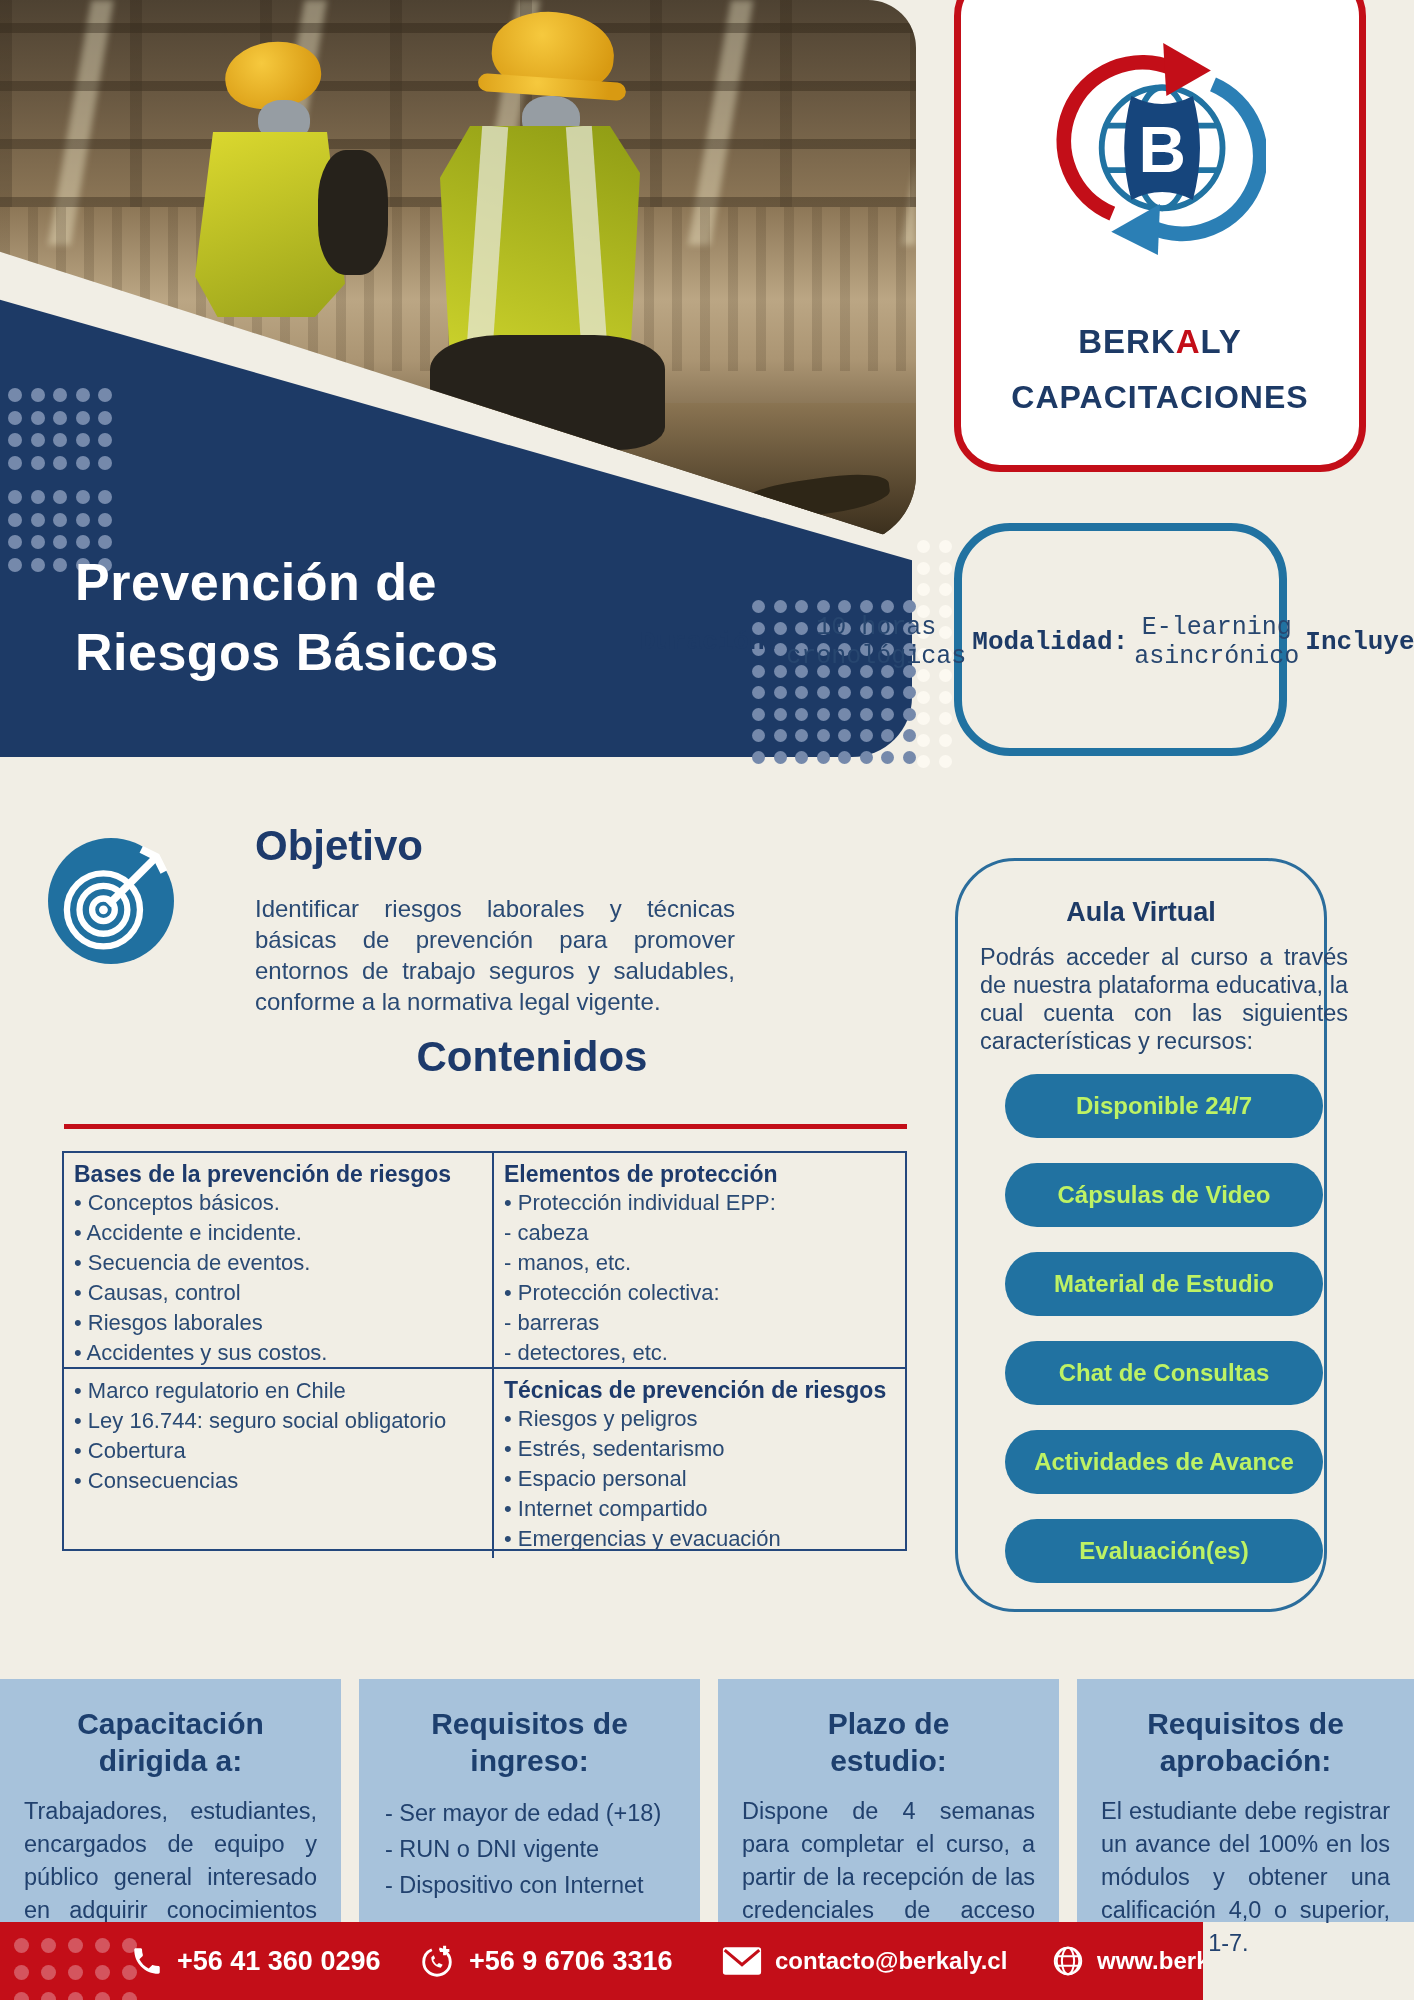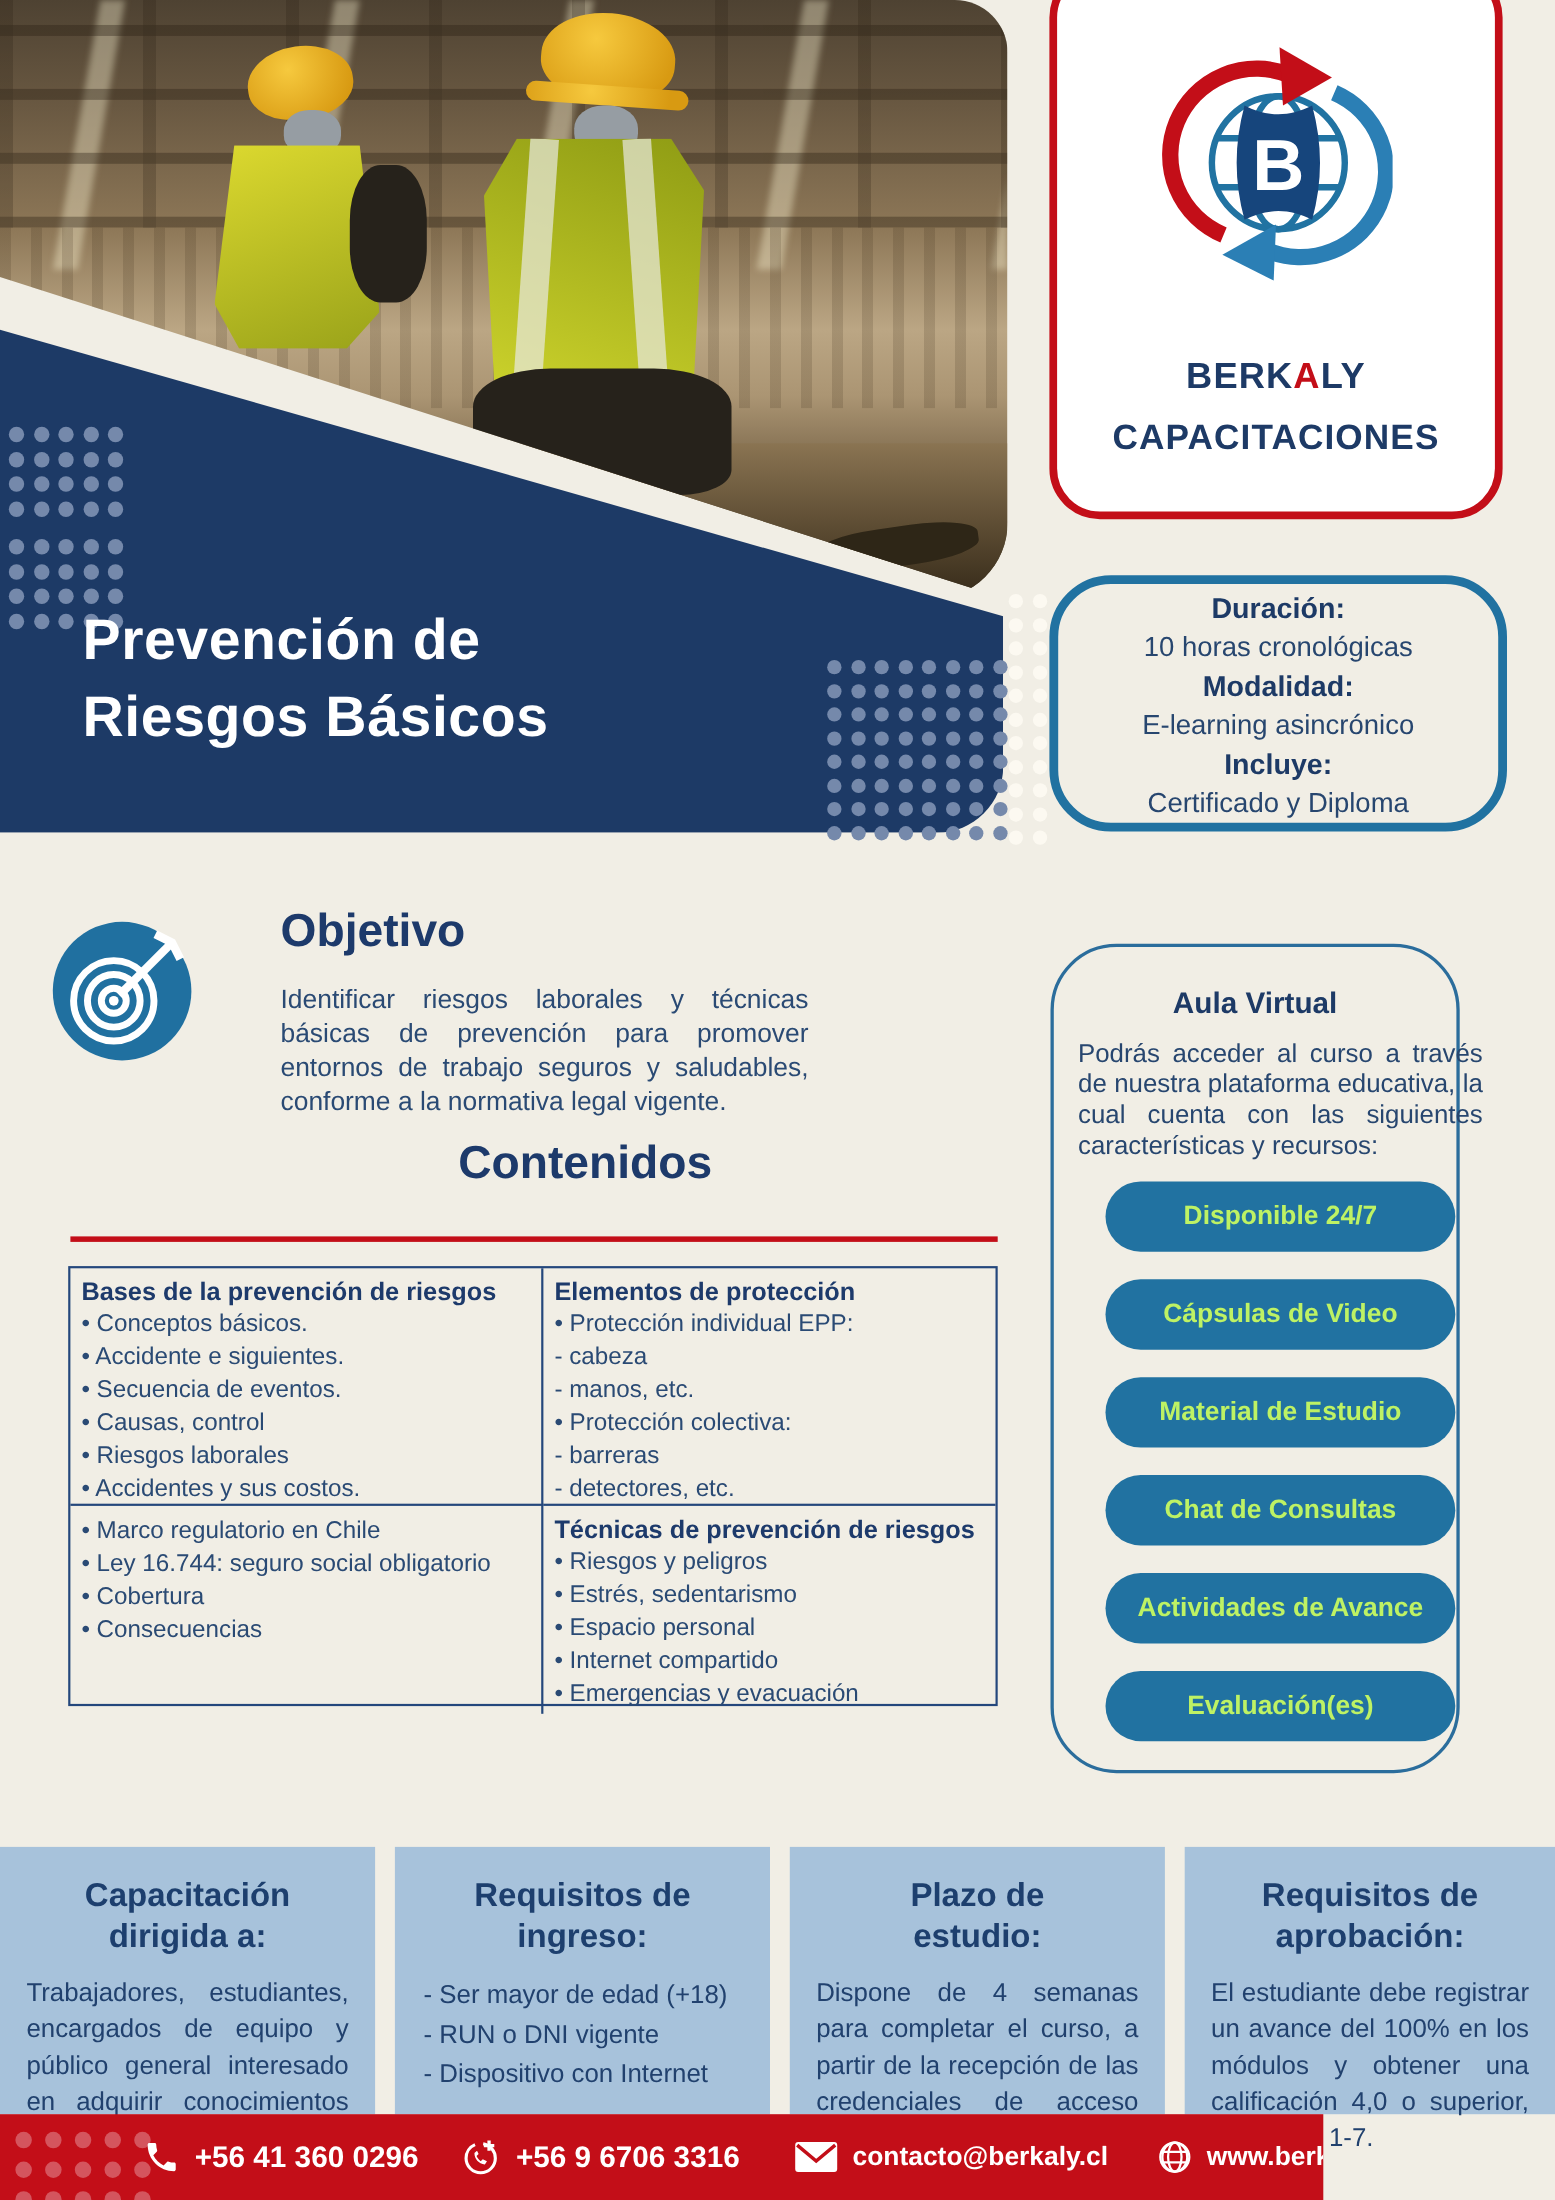--- a/index.html
+++ b/index.html
@@ -60,24 +60,24 @@
     box-sizing:border-box;
   }
   .logo-svg{position:absolute;left:50%;top:38px;transform:translateX(-50%);}
   .brand-line{position:absolute;width:100%;text-align:center;font-weight:bold;color:#1d3a66;letter-spacing:1px;}
   .brand-line.b1{top:346px;font-size:33px;}
   .brand-line.b2{top:402px;font-size:32px;}
   .brand-accent{color:#c30e18;}
 
   
   .course-card{
-    position:absolute;left:954px;top:523px;width:416px;height:233px;
+    position:absolute;left:954px;top:523px;width:333px;height:233px;
     border:8px solid #2172a1;border-radius:56px;box-sizing:border-box;
-    display:flex;flex-direction:column;justify-content:center;align-items:center;
-    gap:6px;text-align:center;padding-top:4px;
+    display:flex;flex-direction:row;justify-content:center;align-items:center;
+    gap:6px;text-align:center;padding-top:4px;font-family:Liberation Mono, monospace;
   }
   .course-label{font-weight:bold;font-size:26px;color:#1d3a66;line-height:30px;}
   .course-value{font-size:25px;color:#27466f;line-height:29px;}
 
   
   .target-circle{position:absolute;left:48px;top:838px;width:126px;height:126px;border-radius:50%;background:#2070a0;}
   .objetivo-heading{position:absolute;left:255px;top:822px;font-size:42px;font-weight:bold;color:#1d3a6b;}
   .objetivo-text{position:absolute;left:255px;top:893px;width:480px;font-size:24px;line-height:31px;color:#2a4a74;text-align:justify;}
 
   
@@ -337,21 +337,21 @@
 <div class="objetivo-heading">Objetivo</div>
 <div class="objetivo-text">Identificar riesgos laborales y técnicas básicas de prevención para promover entornos de trabajo seguros y saludables, conforme a la normativa legal vigente.</div>
 
 <div class="contenidos-heading">Contenidos</div>
 <div class="red-line"></div>
 
 <div class="content-table">
   <div class="cell br bb">
     <div class="cell-title">Bases de la prevención de riesgos</div>
     <div class="cell-item">• Conceptos básicos.</div>
-    <div class="cell-item">• Accidente e siguientes.</div>
+    <div class="cell-item">• Accidente e incidente.</div>
     <div class="cell-item">• Secuencia de eventos.</div>
     <div class="cell-item">• Causas, control</div>
     <div class="cell-item">• Riesgos laborales</div>
     <div class="cell-item">• Accidentes y sus costos.</div>
   </div>
   <div class="cell bb">
     <div class="cell-title">Elementos de protección</div>
     <div class="cell-item">• Protección individual EPP:</div>
     <div class="cell-item">- cabeza</div>
     <div class="cell-item">- manos, etc.</div>

